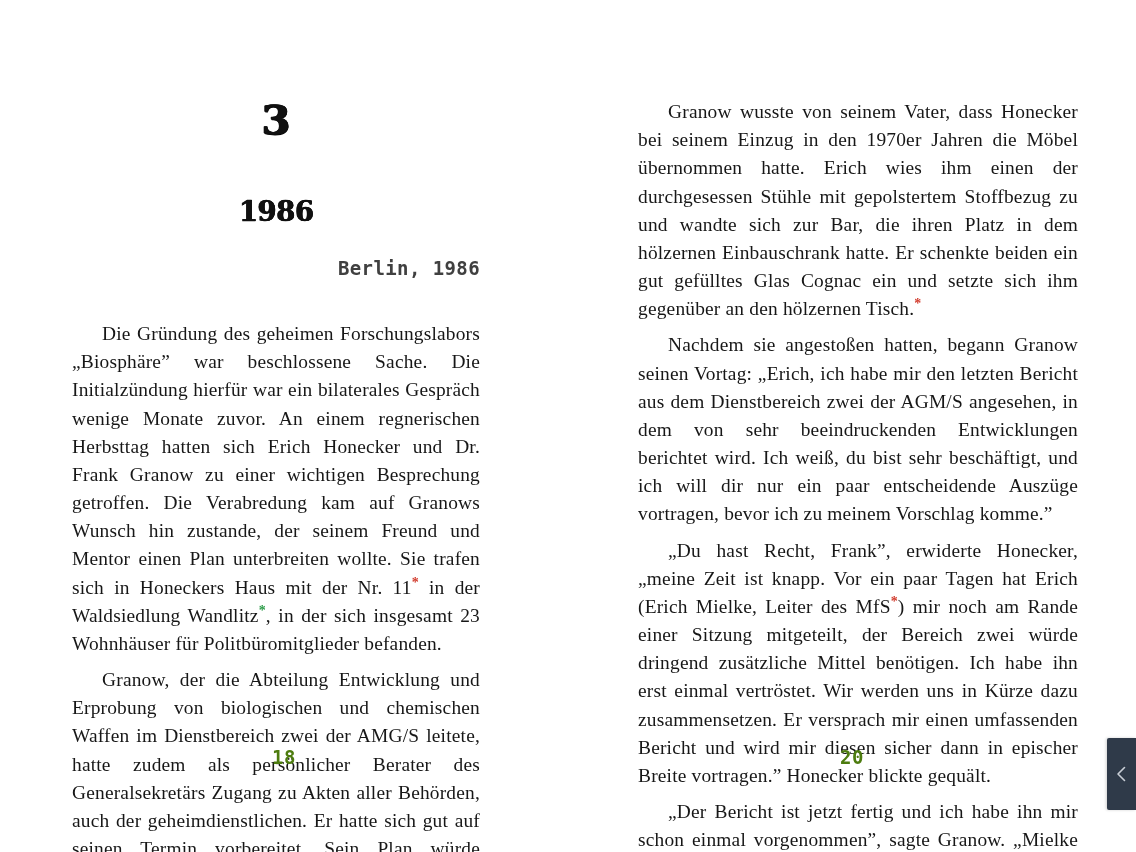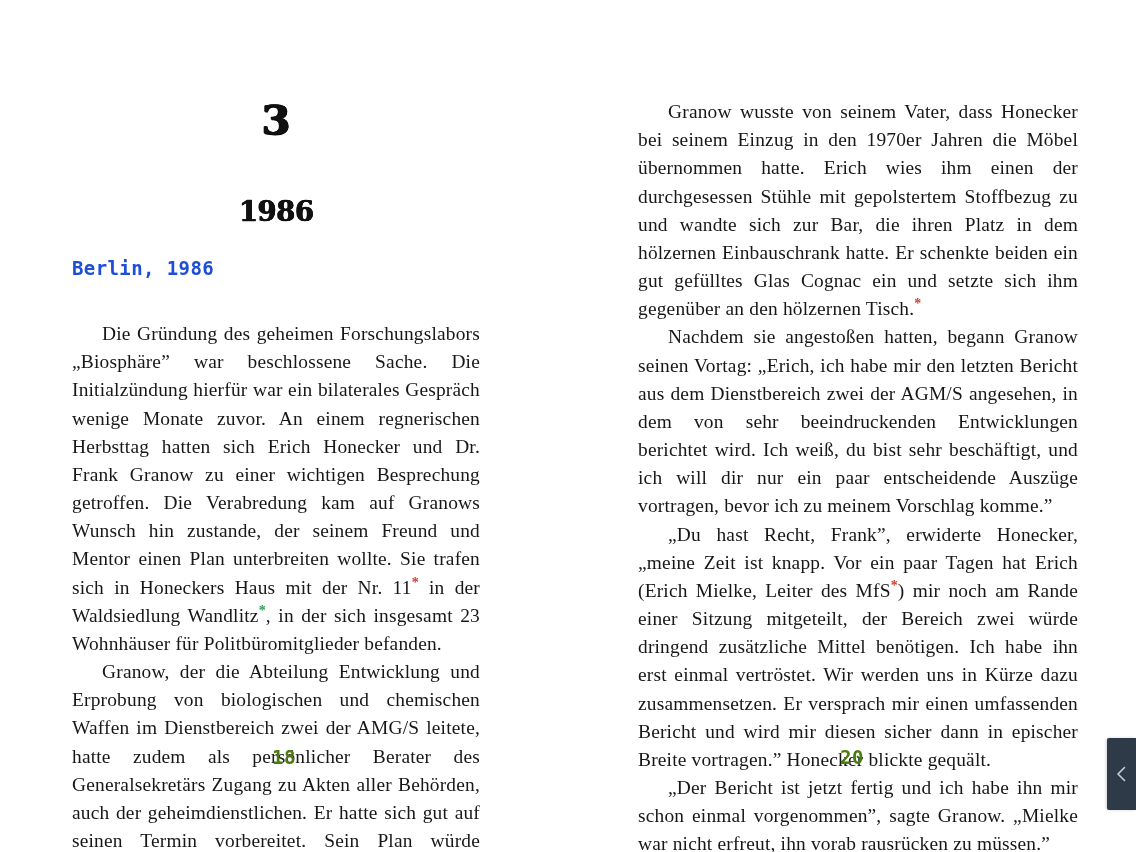--- a/index.html
+++ b/index.html
@@ -64,42 +64,42 @@
     font-size: 27px;
     line-height: 1;
     color: #111111;
     margin: 0 0 34px 0;
     letter-spacing: -0.5px;
     -webkit-text-stroke: 0.5px #111;
     text-shadow: 0.5px 0 0 #111, 0.3px 0.4px 0 #000;
     transform: scaleX(1.02);
   }
   .chapter-place {
-    text-align: left;
+    text-align: right;
     font-family: "DejaVu Sans Mono", "Liberation Mono", monospace;
     font-weight: 700;
     font-size: 19px;
     line-height: 1;
-    color: #1d4ed8;
+    color: #404040;
     margin: 0 0 42px 0;
     letter-spacing: 0.4px;
   }
 
   
   .prose p {
     margin: 0;
     font-size: 19.4px;
     line-height: 1.452;
     text-align: justify;
     text-justify: inter-word;
     hyphens: manual;
     color: #171717;
     letter-spacing: 0.01em;
   }
-  .prose p + p { margin-top: 0; }
+  .prose p + p { margin-top: 8px; }
   .prose p.indent { text-indent: 1.55em; }
   .prose p.last-line-natural { text-align-last: left; }
 
   sup.fn {
     font-size: 0.72em;
     line-height: 0;
     vertical-align: super;
     font-weight: 700;
   }
   sup.fn-red   { color: #d23c2e; }

